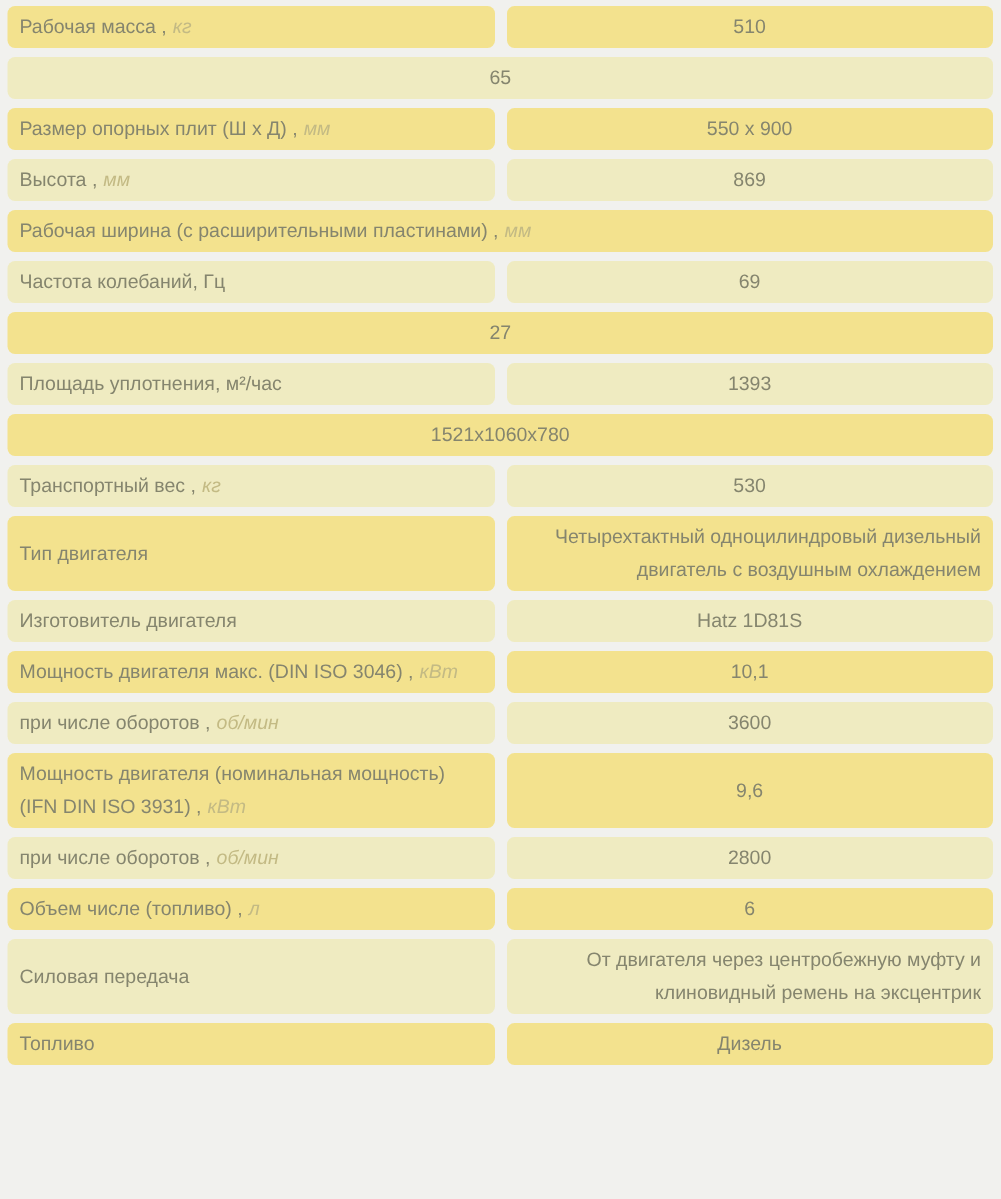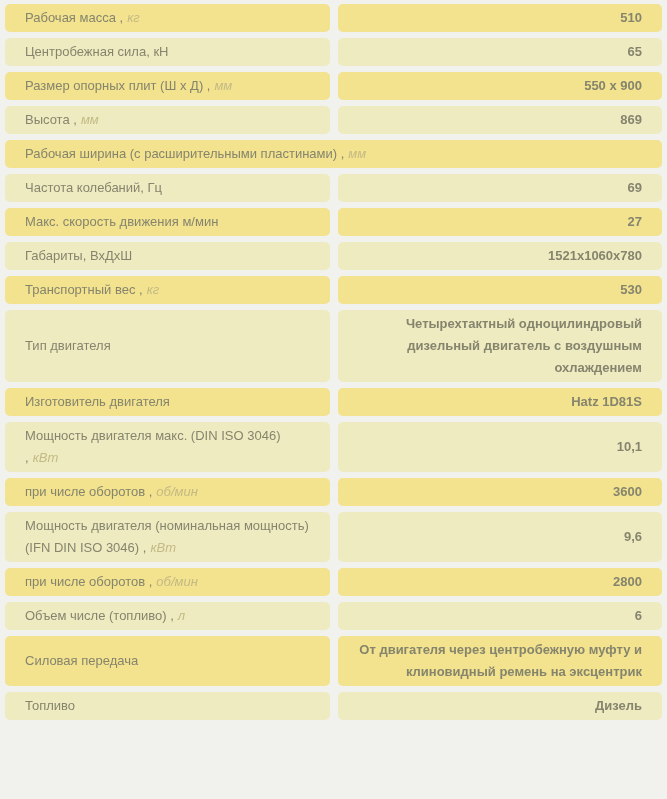--- a/index.html
+++ b/index.html
@@ -31,30 +31,30 @@
   .row {
     display: flex;
     gap: 8px;
   }
   .cell {
     flex: 1 1 0;
     border-radius: 5px;
     display: flex;
     align-items: center;
     min-height: 28px;
-    padding: 3px 20px;
+    padding: 3px 8px;
     font-size: 13px;
     line-height: 22px;
     color: var(--text);
   }
   .row:nth-child(odd) .cell { background: var(--row-dark); }
   .row:nth-child(even) .cell { background: var(--row-light); }
   .label-cell { justify-content: flex-start; }
   .label-cell .txt { text-align: left; }
-  .value-cell { justify-content: flex-end; font-weight: bold; }
+  .value-cell { justify-content: center; }
   .value-cell .txt { text-align: right; }
   .unit {
     font-style: italic;
     color: var(--unit-text);
     margin-left: 4px;
   }
   .unit:empty { display: none; margin-left: 0; }
 </style>
 </head>
 <body>
@@ -68,25 +68,20 @@
       </div>
     </div>
     <div class="cell value-cell">
       <div class="txt">
         <span>510</span>
       </div>
     </div>
   </div>
 
   <div class="row">
-    <div class="cell label-cell">
-      <div class="txt">
-        <span>Центробежная сила, кН</span>
-      </div>
-    </div>
     <div class="cell value-cell">
       <div class="txt">
         <span>65</span>
       </div>
     </div>
   </div>
 
   <div class="row">
     <div class="cell label-cell">
       <div class="txt">
@@ -128,39 +123,41 @@
       </div>
     </div>
     <div class="cell value-cell">
       <div class="txt">
         <span>69</span>
       </div>
     </div>
   </div>
 
   <div class="row">
-    <div class="cell label-cell">
-      <div class="txt">
-        <span>Макс. скорость движения м/мин</span>
-      </div>
-    </div>
     <div class="cell value-cell">
       <div class="txt">
         <span>27</span>
       </div>
     </div>
   </div>
 
-
-  <div class="row">
-    <div class="cell label-cell">
-      <div class="txt">
-        <span>Габариты, ВхДхШ</span>
-      </div>
-    </div>
+  <div class="row">
+    <div class="cell label-cell">
+      <div class="txt">
+        <span>Площадь уплотнения, м²/час</span>
+      </div>
+    </div>
+    <div class="cell value-cell">
+      <div class="txt">
+        <span>1393</span>
+      </div>
+    </div>
+  </div>
+
+  <div class="row">
     <div class="cell value-cell">
       <div class="txt">
         <span>1521х1060х780</span>
       </div>
     </div>
   </div>
 
   <div class="row">
     <div class="cell label-cell">
       <div class="txt">
@@ -223,21 +220,21 @@
     <div class="cell value-cell">
       <div class="txt">
         <span>3600</span>
       </div>
     </div>
   </div>
 
   <div class="row">
     <div class="cell label-cell">
       <div class="txt">
-        <span>Мощность двигателя (номинальная мощность) (IFN DIN ISO 3046) ,</span><span class="unit">кВт</span>
+        <span>Мощность двигателя (номинальная мощность) (IFN DIN ISO 3931) ,</span><span class="unit">кВт</span>
       </div>
     </div>
     <div class="cell value-cell">
       <div class="txt">
         <span>9,6</span>
       </div>
     </div>
   </div>
 
   <div class="row">

